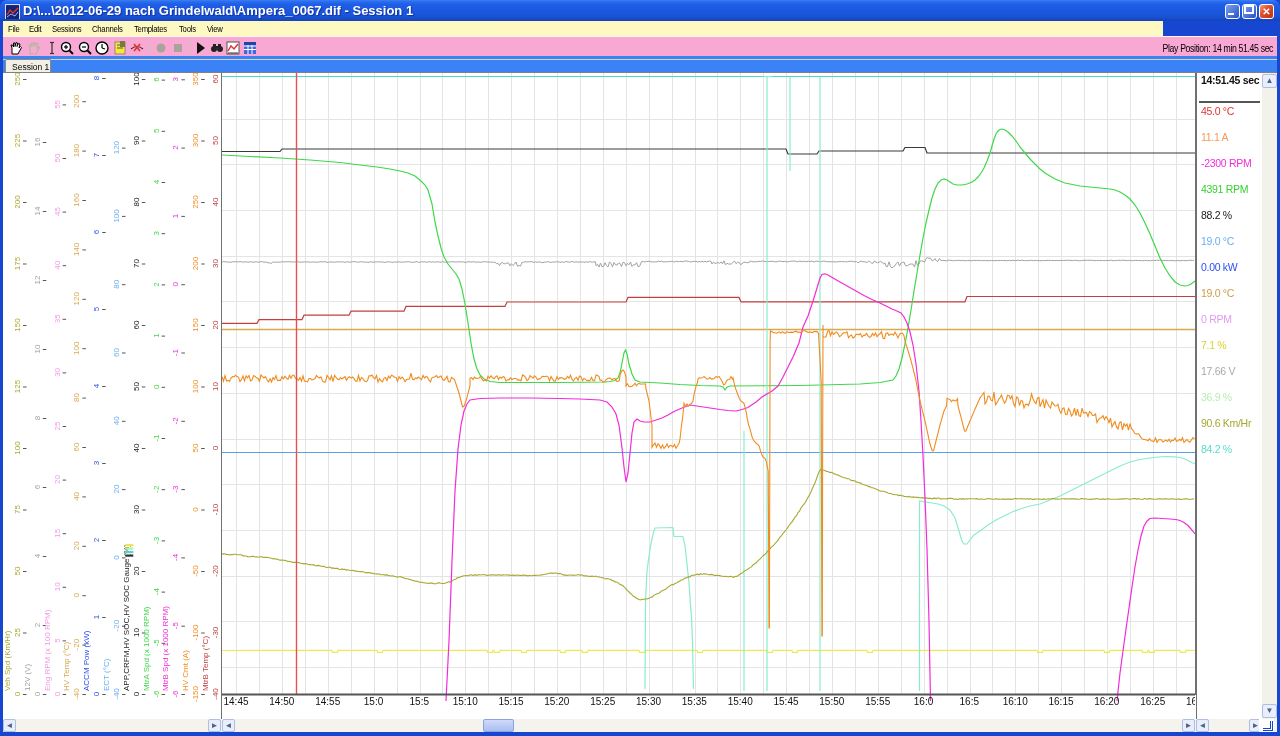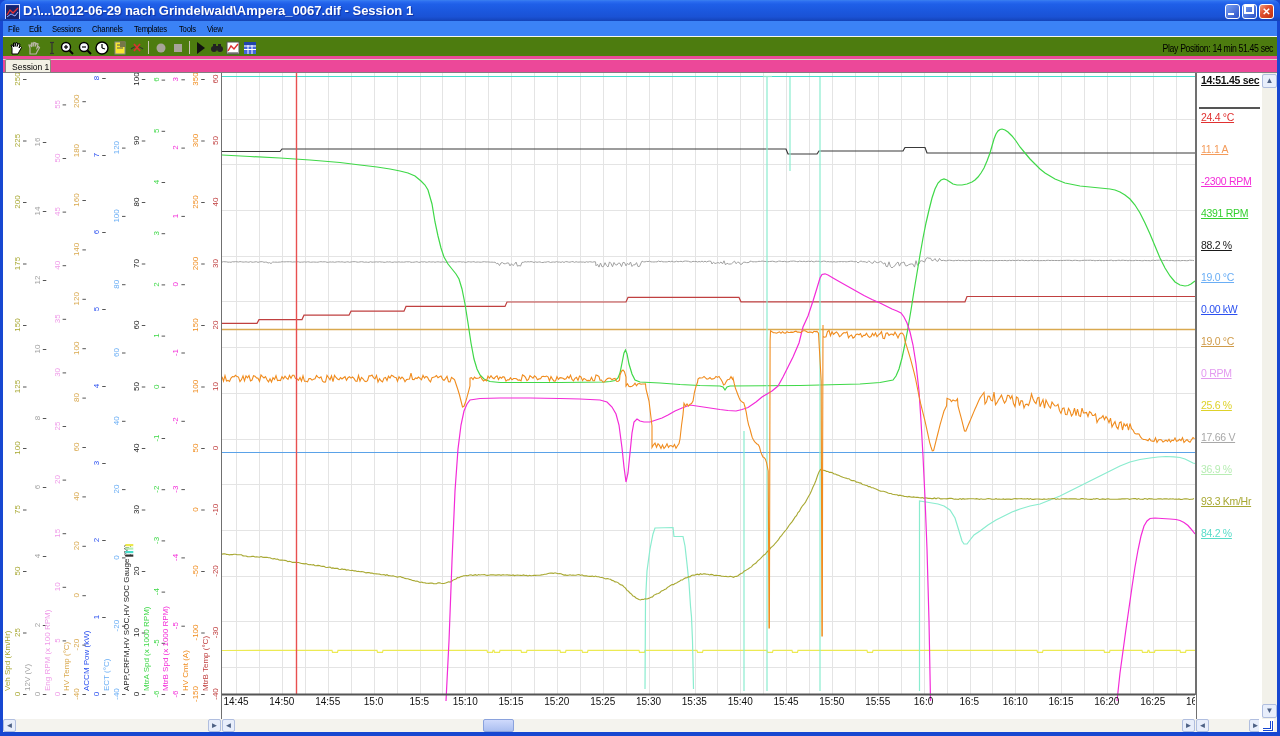--- a/index.html
+++ b/index.html
@@ -14,46 +14,46 @@
   background:#1a2f8a; border:1px solid #cfd8ff; }
 #ttext { position:absolute; left:23px; top:3px; color:#fff; font-size:13px;
   font-weight:bold; text-shadow:1px 1px 1px #1030a0; letter-spacing:0px; }
 .wbtn { position:absolute; top:4px; width:15px; height:15px; border-radius:3px;
   border:1px solid #fff; color:#fff; font-size:10px; line-height:13px;
   text-align:center; font-weight:bold; }
 #bmin { left:1225px; background:linear-gradient(135deg,#7ba1f0,#2a50c8); }
 #bmax { left:1242px; background:linear-gradient(135deg,#7ba1f0,#2a50c8); }
 #bclose { left:1259px; background:linear-gradient(135deg,#f0a080,#e05030 40%,#c03010); }
 
-#menubar { position:absolute; left:3px; top:21px; width:1274px; height:15px;
-  background:#3b82f6; font-size:9.5px; letter-spacing:-0.3px; color:#000; }
+#menubar { position:absolute; left:3px; top:21px; width:1160px; height:15px;
+  background:#fef9c3; font-size:9.5px; letter-spacing:-0.3px; color:#000; }
 #menubar span { position:absolute; top:2px; transform-origin:0 0; transform:scaleX(0.81); }
 
 #toolbar { position:absolute; left:3px; top:36px; width:1274px; height:20px;
-  background:#4d7c0f; border-top:1px solid #f8f7f1; }
+  background:#f9a8d4; border-top:1px solid #f8f7f1; }
 #playpos { position:absolute; right:4px; top:6px; font-size:10px; letter-spacing:-0.4px; color:#000; transform-origin:100% 0; transform:scaleX(0.87); }
 
 #tabrow { position:absolute; left:3px; top:56px; width:1274px; height:16px;
-  background:#ec4899; }
+  background:#3b82f6; }
 #tabrow::before { content:""; position:absolute; left:0; top:3px; width:1274px;
   height:1px; background:#d8d4c4; }
 #tab1 { position:absolute; left:2px; top:3px; width:46px; height:13px;
   background:#f2f0e4; border:1px solid #8a8a7a; border-bottom:none;
   border-radius:2px 2px 0 0; font-size:8.5px; padding:2px 0 0 6px; white-space:nowrap; overflow:hidden; }
 
 #content { position:absolute; left:3px; top:72px; width:1274px; height:659px;
   background:#fff; border-top:1px solid #808080; }
 #leftpanel { position:absolute; left:0; top:0; }
 #chartsvg { position:absolute; left:219px; top:0; }
 #divider { position:absolute; left:218px; top:0; width:1px; height:647px; background:#707070; }
 #chartright { position:absolute; left:1192px; top:0; width:1px; height:622px; background:#707070; }
 
 #legend { position:absolute; left:1193px; top:0; width:66px; height:647px;
   background:#fff; border-left:1px solid #707070; padding:1px 0 0 4px; }
-.lrow { font-size:10.5px; height:32px; white-space:nowrap; letter-spacing:-0.3px;text-decoration:underline; }
+.lrow { font-size:10.5px; height:26px; white-space:nowrap; letter-spacing:-0.3px; }
 .lsep { height:2px; background:#555; margin:1px 2px 2px -2px; }
 #vscroll { position:absolute; left:1259px; top:0; width:15px; height:646px;
   background:#f2f1ea; }
 .sbtn { position:absolute; width:15px; height:14px; background:#e8eefb;
   border:1px solid #b0bedf; border-radius:2px; color:#4d6185; font-size:8px;
   line-height:12px; text-align:center; }
 
 #scrollrow { position:absolute; left:3px; top:719px; width:1274px; height:13px;
   background:#f4f3ee; }
 .hs { position:absolute; top:0; height:13px; background:#f4f3ee; }
@@ -545,33 +545,33 @@
 <text x="1061.0" y="703.5" text-anchor="middle">16:15</text>
 <text x="1106.8" y="703.5" text-anchor="middle">16:20</text>
 <text x="1152.7" y="703.5" text-anchor="middle">16:25</text>
 <text x="1198.5" y="703.5" text-anchor="middle">16:30</text>
       </g>
     </svg>
     <div id="chartright"></div>
     <div id="legend">
       <div class="lrow" style="color:#111;font-weight:bold">14:51.45 sec</div>
 <div class="lsep"></div>
-<div class="lrow" style="color:#e03131">24.4 °C</div>
+<div class="lrow" style="color:#e03131">45.0 °C</div>
 <div class="lrow" style="color:#f49b5a">11.1 A</div>
 <div class="lrow" style="color:#f32bd8">-2300 RPM</div>
 <div class="lrow" style="color:#35d02f">4391 RPM</div>
 <div class="lrow" style="color:#1a1a1a">88.2 %</div>
 <div class="lrow" style="color:#6aaef5">19.0 °C</div>
 <div class="lrow" style="color:#2b50f0">0.00 kW</div>
 <div class="lrow" style="color:#cf9b4a">19.0 °C</div>
 <div class="lrow" style="color:#e39af0">0 RPM</div>
-<div class="lrow" style="color:#ded22a">25.6 %</div>
+<div class="lrow" style="color:#ded22a">7.1 %</div>
 <div class="lrow" style="color:#a8a8a8">17.66 V</div>
 <div class="lrow" style="color:#b8edb4">36.9 %</div>
-<div class="lrow" style="color:#a8a832">93.3 Km/Hr</div>
+<div class="lrow" style="color:#a8a832">90.6 Km/Hr</div>
 <div class="lrow" style="color:#59dcc9">84.2 %</div>
     </div>
     <div id="vscroll">
       <div class="sbtn" style="left:0;top:1px">▲</div>
       <div class="sbtn" style="left:0;top:631px">▼</div>
     </div>
   </div>
   <div id="scrollrow">
     <div class="hs" style="left:0;width:218px">
       <div class="hbtn" style="left:0">◄</div>

